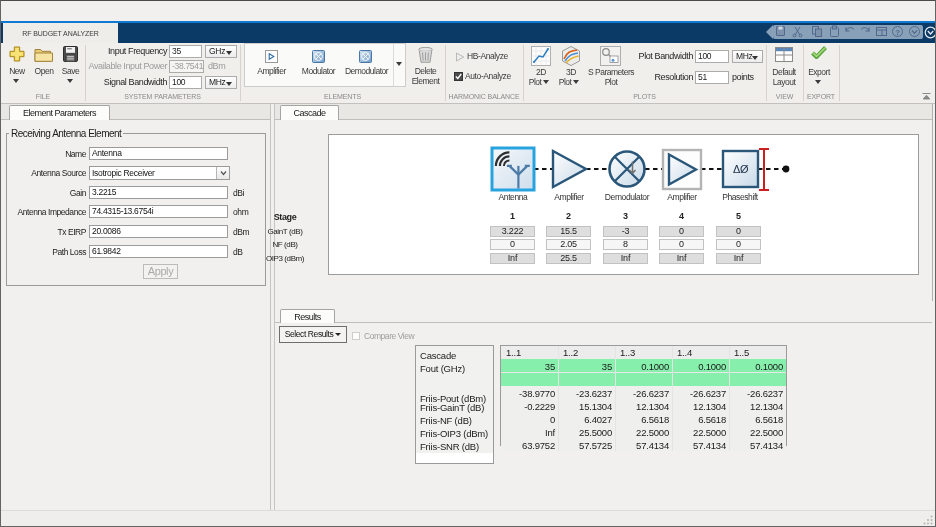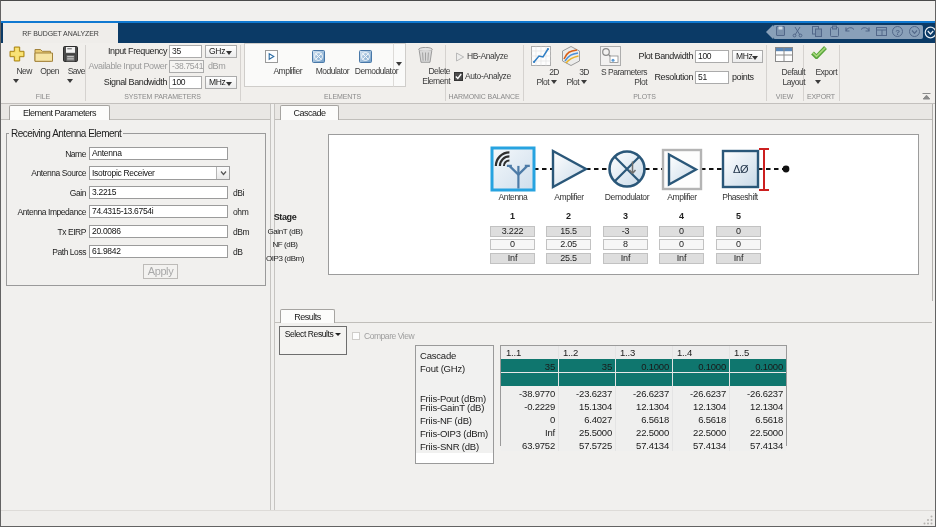--- a/index.html
+++ b/index.html
@@ -13,21 +13,21 @@
 
 #tabstrip{position:absolute;left:0;top:22px;width:934px;height:20px;background:#0b3a66}
 #maintab{position:absolute;left:2px;top:0;width:115px;height:20px;background:#efedea;color:#3c3c3c;font-size:7px;text-align:center;line-height:21px;letter-spacing:-0.1px}
 
 #qat{position:absolute;left:772px;top:2px;width:150px;height:14px;background:#89a0b9;border-radius:2px}
 #qat:before{content:"";position:absolute;left:-7px;top:0;border-right:7px solid #89a0b9;border-top:7px solid transparent;border-bottom:7px solid transparent}
 
 #ribbon{position:absolute;left:0;top:42px;width:934px;height:61px;background:#f1efec;border-bottom:1px solid #c3c0bd}
 .gsep{position:absolute;top:2px;width:1px;height:56px;background:#d5d2cf}
 .glabel{position:absolute;top:50px;font-size:7px;color:#8a8a8a;text-align:center;letter-spacing:-0.1px}
-.btnlabel{font-size:8.5px;letter-spacing:-0.5px;color:#3b3b3b;text-align:right;line-height:9.5px}
+.btnlabel{font-size:8.5px;letter-spacing:-0.5px;color:#3b3b3b;text-align:center;line-height:9.5px}
 .downarr{width:0;height:0;border-left:3.5px solid transparent;border-right:3.5px solid transparent;border-top:4px solid #3b3b3b;display:inline-block}
 .ribinput{position:absolute;height:13px;background:#fff;border:1px solid #ababab;font-size:8.5px;letter-spacing:-0.3px;padding:0 2px;line-height:11px;color:#1a1a1a}
 .riblabel{position:absolute;font-size:9px;letter-spacing:-0.4px;color:#262626;text-align:right;line-height:11px}
 .dropdown{position:absolute;height:13px;background:linear-gradient(#fefefe,#ececec);border:1px solid #ababab;font-size:8.5px;letter-spacing:-0.3px;padding:0 3px;line-height:11px;color:#1a1a1a}
 .dropdown:after{content:"";position:absolute;right:4px;top:5px;border-left:3.5px solid transparent;border-right:3.5px solid transparent;border-top:4px solid #333}
 
 #content{position:absolute;left:0;top:103px;width:934px;height:406px}
 .tabrow{position:absolute;background:#e9e7e4;border-bottom:1px solid #c0beba}
 .ptab{position:absolute;background:#fcfcfb;border:1px solid #a6a4a1;border-bottom:none;border-radius:2px 2px 0 0;font-size:9px;letter-spacing:-0.5px;color:#1a1a1a;text-align:center}
 .panelbody{position:absolute;background:#f1f0ee}
@@ -347,38 +347,38 @@
       <div class="scell" style="left:602px;top:149px;background:#dedede">Inf</div>
       <div class="scell" style="left:658px;top:149px;background:#dedede">Inf</div>
       <div class="scell" style="left:715px;top:149px;background:#dedede">Inf</div>
     </div>
 
     <div class="abs" style="left:601px;top:202px;width:3px;height:3px;background:#8a8a8a;border-radius:2px"></div>
 
     <div class="tabrow" style="left:274px;top:201px;width:657px;height:18px;background:#f1f0ee;border-bottom:1px solid #c0beba"></div>
     <div class="ptab" style="left:279px;top:205px;width:55px;height:15px;line-height:14px">Results</div>
     <div class="panelbody" style="left:274px;top:219px;width:657px;height:188px"></div>
-    <div class="abs" style="left:278px;top:222px;width:68px;height:29px;background:#f4f3f1;border:1px solid #6e6e6e;font-size:8.5px;letter-spacing:-0.4px;color:#111;line-height:15px;text-align:center">Select Results <span class="downarr" style="border-top-color:#222;vertical-align:1px;border-left-width:3px;border-right-width:3px;border-top-width:3px"></span></div>
+    <div class="abs" style="left:278px;top:222px;width:68px;height:17px;background:#f4f3f1;border:1px solid #6e6e6e;font-size:8.5px;letter-spacing:-0.4px;color:#111;line-height:15px;text-align:center">Select Results <span class="downarr" style="border-top-color:#222;vertical-align:1px;border-left-width:3px;border-right-width:3px;border-top-width:3px"></span></div>
     <div class="abs" style="left:351px;top:228px;width:8px;height:8px;background:#fdfdfd;border:1px solid #cfcdca"></div>
     <div class="abs" style="left:363px;top:227px;font-size:8.5px;letter-spacing:-0.45px;color:#9e9e9e;line-height:11px">Compare View</div>
 
     <div id="rtable">
 
       <div class="abs" style="left:414px;top:241px;width:79px;height:119px;background:#fff;border:1px solid #9a9a9a">
         <div class="abs" style="left:0;top:0;width:77px;height:107px;background:#f1f1f0"></div>
         <div class="rlabel" style="top:3px">Cascade</div>
         <div class="rlabel" style="top:16px">Fout (GHz)</div>
         <div class="rlabel" style="top:46px">Friis-Pout (dBm)</div>
         <div class="rlabel" style="top:55px">Friis-GainT (dB)</div>
         <div class="rlabel" style="top:68px">Friis-NF (dB)</div>
         <div class="rlabel" style="top:81px">Friis-OIP3 (dBm)</div>
         <div class="rlabel" style="top:94px">Friis-SNR (dB)</div>
       </div>
 
-      <div class="abs" style="left:499px;top:241px;width:287px;height:101px;background:#0f766e;border:1px solid #9a9a9a">
+      <div class="abs" style="left:499px;top:241px;width:287px;height:101px;background:#86efac;border:1px solid #9a9a9a">
         <div class="abs" style="left:0;top:0;width:285px;height:13px;background:#ececec"></div>
         <div class="abs" style="left:0;top:26px;width:285px;height:1px;background:#e8e8e8"></div>
         <div class="abs" style="left:0;top:40px;width:285px;height:65px;background:#efefee"></div>
         <div class="abs" style="left:57px;top:0;width:1px;height:105px;background:#e4e4e4"></div>
         <div class="abs" style="left:114px;top:0;width:1px;height:105px;background:#e4e4e4"></div>
         <div class="abs" style="left:171px;top:0;width:1px;height:105px;background:#e4e4e4"></div>
         <div class="abs" style="left:228px;top:0;width:1px;height:105px;background:#e4e4e4"></div>
         <div class="rhead" style="left:5px;top:0px">1..1</div>
         <div class="rhead" style="left:62px;top:0px">1..2</div>
         <div class="rhead" style="left:119px;top:0px">1..3</div>

